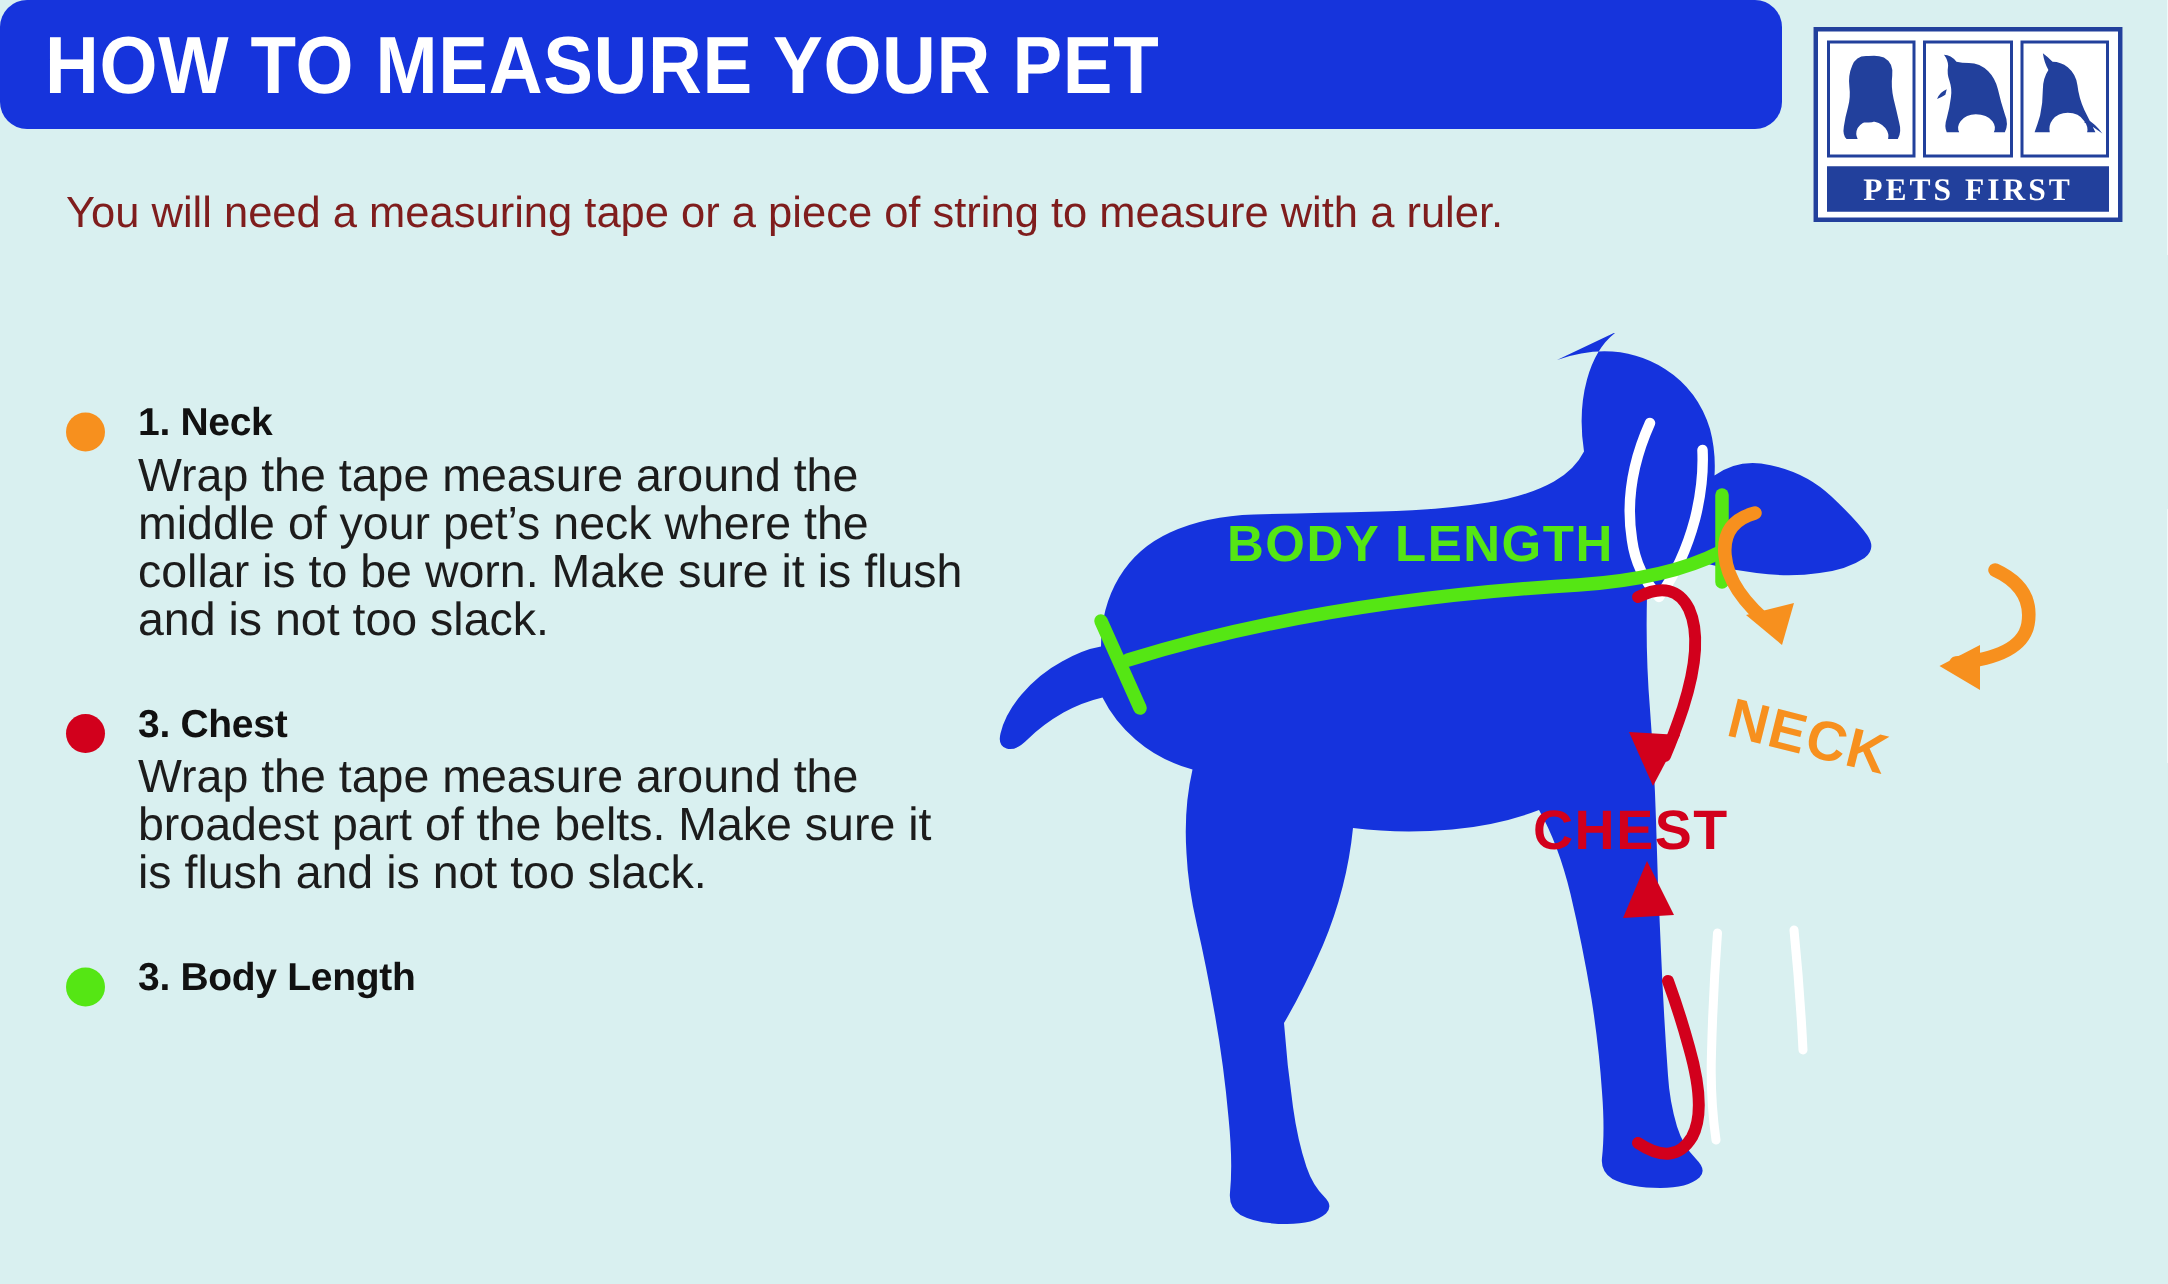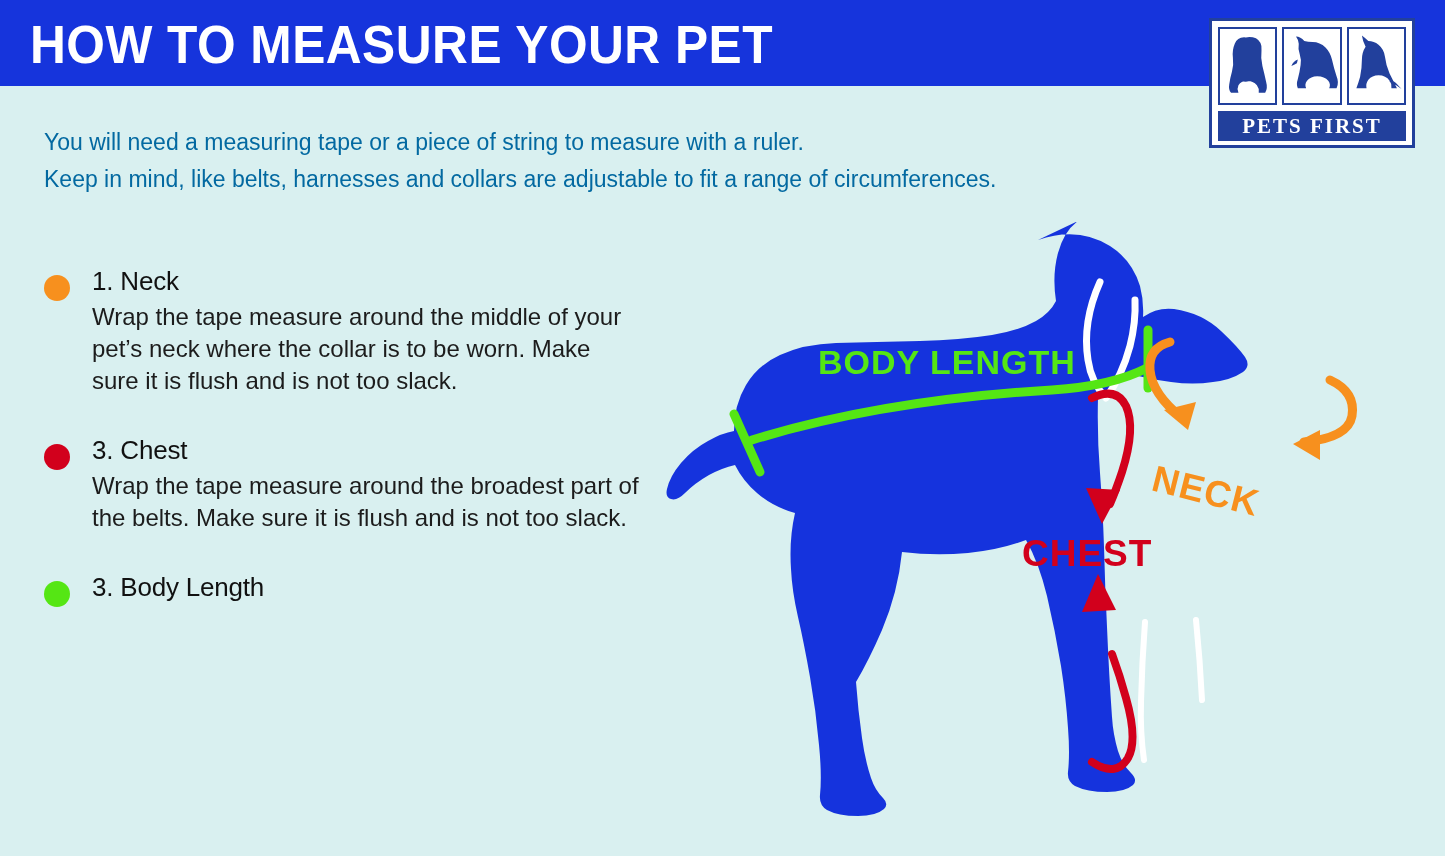--- a/index.html
+++ b/index.html
@@ -14,23 +14,24 @@
     height: 856px;
     background: #d9f0f0;
     overflow: hidden;
     font-family: "Liberation Sans", "DejaVu Sans", sans-serif;
   }
 
   
   #header-band {
     position: absolute;
     left: 0; top: 0;
-    width: 1445px;
+    width: 1188px;
     height: 86px;
     background: #1634dc;
+    border-radius: 18px;
   }
   #header-title {
     position: absolute;
     left: 30px;
     top: 16px;
     font-family: "Liberation Sans Narrow", "Liberation Sans", sans-serif;
     font-size: 54px;
     font-weight: bold;
     letter-spacing: 0.5px;
     color: #ffffff;
@@ -84,47 +85,47 @@
     letter-spacing: 2px;
     line-height: 22px;
   }
 
   
   #intro {
     position: absolute;
     left: 44px;
     top: 124px;
     width: 1230px;
-    color: #0369a1;
-    font-size: 23px;
+    color: #7f1d1d;
+    font-size: 29px;
     line-height: 37px;
   }
   #intro div { white-space: nowrap; }
 
   
   #steps { position: absolute; left: 42px; top: 266px; width: 600px; }
   .step { position: relative; margin-bottom: 38px; }
   .step-bullet {
     position: absolute;
     left: 2px;
     top: 9px;
     width: 26px;
     height: 26px;
     border-radius: 50%;
   }
   .step-body { padding-left: 50px; }
   .step-heading {
     font-size: 26px;
-    font-weight: normal;
+    font-weight: bold;
     color: #111111;
     letter-spacing: -0.2px;
     margin-bottom: 4px;
   }
   .step-text {
-    font-size: 24px;
+    font-size: 31px;
     line-height: 32px;
     color: #1c1c1c;
     max-width: 560px;
   }
 
   
   #diagram {
     position: absolute;
     left: 630px;
     top: 222px;
@@ -169,21 +170,20 @@
       </div>
 
     </div>
     <div id="logo-wordbar">
       <span id="logo-wordmark">PETS FIRST</span>
     </div>
   </div>
 
   <div id="intro">
     <div>You will need a measuring tape or a piece of string to measure with a ruler.</div>
-    <div>Keep in mind, like belts, harnesses and collars are adjustable to fit a range of circumferences.</div>
   </div>
 
   <div id="steps">
 
     <div class="step">
       <span class="step-bullet" style="background: rgb(247, 144, 30);"></span>
       <div class="step-body">
         <div class="step-heading">1. Neck</div>
         <div class="step-text">Wrap the tape measure around the middle of your pet’s neck where the collar is to be worn. Make sure it is flush and is not too slack.</div>
       </div>

